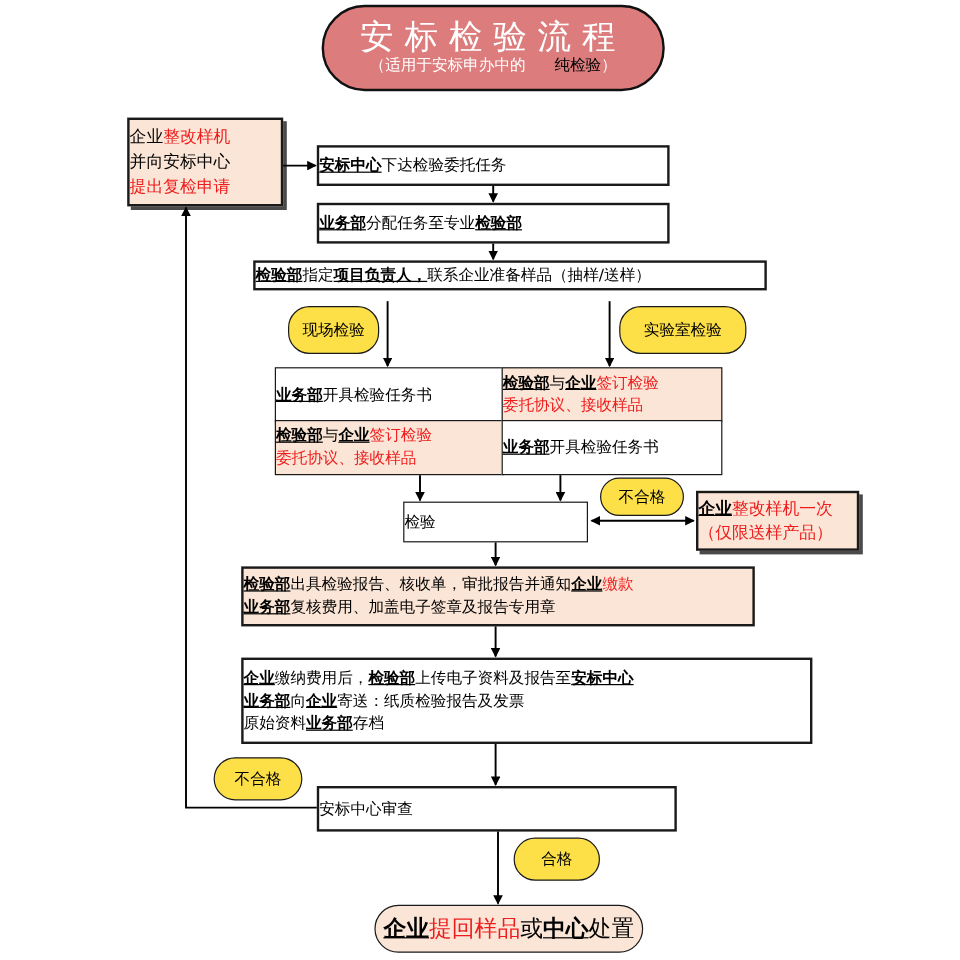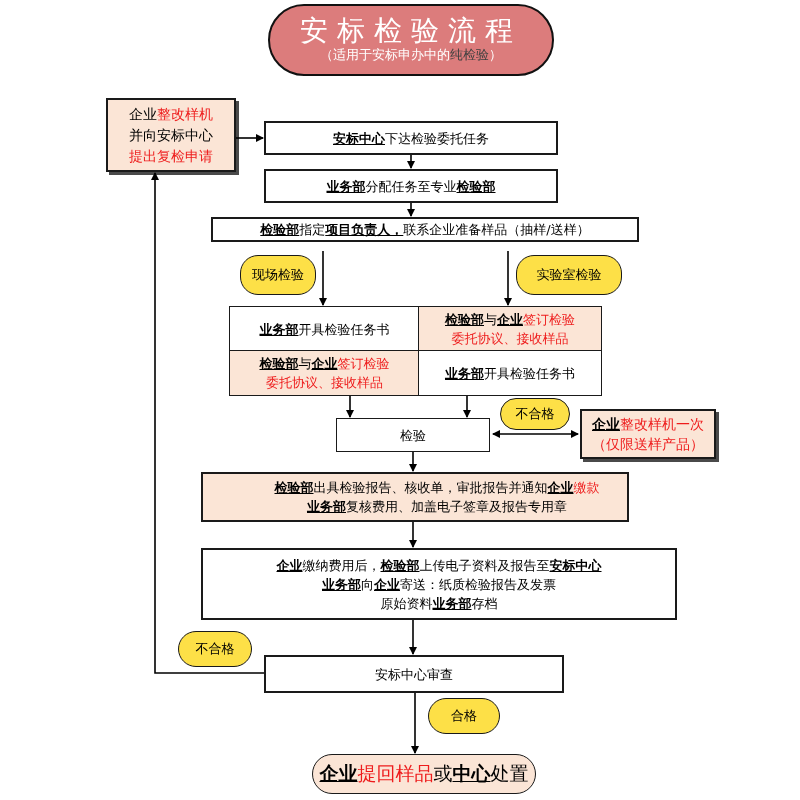--- a/index.html
+++ b/index.html
@@ -1,28 +1,28 @@
 <!DOCTYPE html>
 <html><head>
 <meta charset="utf-8">
 <style>
   html, body { margin:0; padding:0; background:#ffffff; }
   body { width:800px; height:800px; position:relative; overflow:hidden;
          font-family: "DejaVu Sans", "Liberation Sans", sans-serif; color:#000; }
   .box { position:absolute; box-sizing:border-box; border:2px solid #1a1a1a;
-         background:#fff; display:flex; flex-direction:column; align-items:center;
+         background:#fff; display:flex; flex-direction:column; align-items:flex-start;
          justify-content:center; text-align:center; font-size:13px; line-height:19px; }
   .shade { background:#fbe5d6; }
   .shadow { box-shadow: 3px 3px 0 #4a4a4a; }
   .pill { position:absolute; box-sizing:border-box; border:1.5px solid #1a1a1a;
           background:#fde047; border-radius:18px; display:flex; align-items:center;
           justify-content:center; font-size:13px; }
   .b { font-weight:bold;text-decoration:underline; }
   .r { color:#ee1c1c; }
-  .navy { color:#404040; }
+  .navy { color:#000000;padding-left:24px; }
   svg.arrows { position:absolute; left:0; top:0; }
   #title { position:absolute; left:268px; top:4px; width:286px; height:72px;
            border:2px solid #111; border-radius:36px; background:#dc7c7c;
            box-sizing:border-box; display:flex; flex-direction:column;
            align-items:center; justify-content:center; color:#fff; }
   #title .t1 { font-size:28px; letter-spacing:9px; line-height:30px; }
   #title .t2 { font-size:13px; line-height:18px; }
   #end { position:absolute; left:312px; top:754px; width:224px; height:40px;
          border:1.5px solid #1a1a1a; border-radius:20px; background:#fbe5d6;
          box-sizing:border-box; display:flex; align-items:center; justify-content:center;
@@ -76,21 +76,21 @@
   <div>检验</div>
 </div>
 
 <div class="pill" style="left:500px; top:398px; width:70px; height:32px;">不合格</div>
 
 <div class="box shade shadow" style="left:580px; top:409px; width:136px; height:50px; font-size:14px; line-height:20px;">
   <div><span class="b">企业</span><span class="r">整改样机一次</span></div>
   <div class="r">（仅限送样产品）</div>
 </div>
 
-<div class="box shade" style="left:201px; top:472px; width:428px; height:50px;padding-left:44px;">
+<div class="box shade" style="left:201px; top:472px; width:428px; height:50px;">
   <div><span class="b">检验部</span><span>出具检验报告、核收单，审批报告并通知</span><span class="b">企业</span><span class="r">缴款</span></div>
   <div><span class="b">业务部</span><span>复核费用、加盖电子签章及报告专用章</span></div>
 </div>
 
 <div class="box" style="left:201px; top:548px; width:476px; height:72px;">
   <div><span class="b">企业</span><span>缴纳费用后，</span><span class="b">检验部</span><span>上传电子资料及报告至</span><span class="b">安标中心</span></div>
   <div><span class="b">业务部</span><span>向</span><span class="b">企业</span><span>寄送：纸质检验报告及发票</span></div>
   <div><span>原始资料</span><span class="b">业务部</span><span>存档</span></div>
 </div>
 

